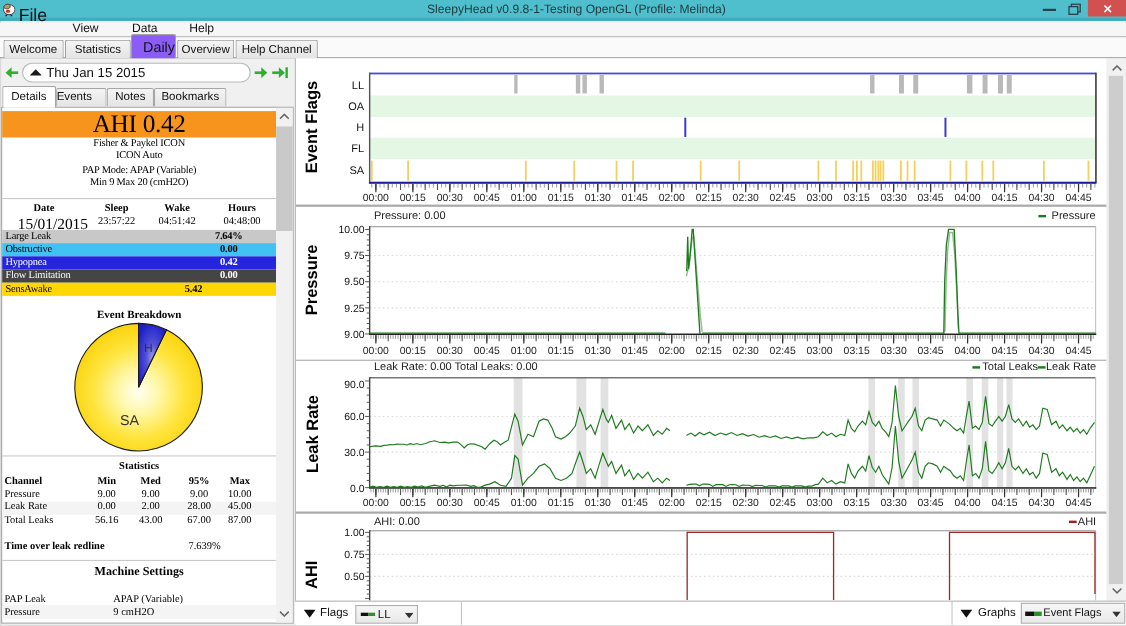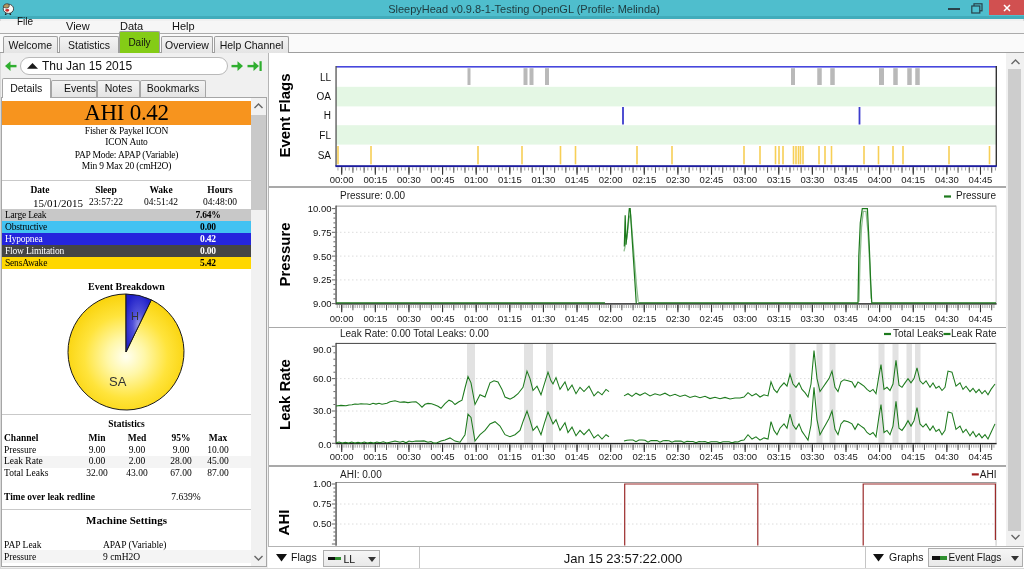--- a/index.html
+++ b/index.html
@@ -19,29 +19,29 @@
       <rect x="3" y="0.8" width="8" height="7" fill="none" stroke="#29424a" stroke-width="1.2"></rect>
       <rect x="0.8" y="3" width="8" height="7" fill="#4fbecd" stroke="#29424a" stroke-width="1.2"></rect>
     </svg>
 <div class="abs" style="left:989px;top:0;width:35px;height:15px;background:#d15050">
       <svg class="abs" style="left:14px;top:4px" width="8" height="8" viewBox="0 0 8 8">
         <path d="M1 1L7 7M7 1L1 7" stroke="#fff" stroke-width="1.5"></path>
       </svg>
     </div>
 </div>
 <div class="abs" style="left:0;top:21px;width:1024px;height:13px;background:#f6f6f6;border-bottom:1px solid #ababab"></div>
-<div class="abs" style="left:17px;top:16px;font-size:10px;color:#111">File</div>
+<div class="abs" style="left:17px;top:6px;font-size:16px;color:#111">File</div>
 <div class="abs" style="left:66px;top:20px;font-size:11px;color:#111">View</div>
 <div class="abs" style="left:120px;top:20px;font-size:11px;color:#111">Data</div>
 <div class="abs" style="left:172px;top:20px;font-size:11px;color:#111">Help</div>
 <div class="abs" style="left:0;top:34px;width:1024px;height:18px;background:#fafafa"></div>
 <div class="abs" style="left:0;top:52px;width:1024px;height:1px;background:#9f9f9f"></div>
 <div class="abs" style="left:2.5px;top:35.5px;width:55.5px;height:17px;background:linear-gradient(#f4f4f4,#e4e4e4);border:1px solid #9f9f9f;border-bottom:none;border-radius:2px 2px 0 0;text-align:center;font-size:10.5px;color:#111;line-height:16px">Welcome</div>
 <div class="abs" style="left:59px;top:35.5px;width:60px;height:17px;background:linear-gradient(#f4f4f4,#e4e4e4);border:1px solid #9f9f9f;border-bottom:none;border-radius:2px 2px 0 0;text-align:center;font-size:10.5px;color:#111;line-height:16px">Statistics</div>
-<div class="abs" style="left:119px;top:31px;width:41px;height:22px;background:#84cc16;border:1px solid #9f9f9f;border-bottom:none;border-radius:2px 2px 0 0;text-align:center;font-size:10px;color:#111;line-height:22px;z-index:2">Daily</div>
+<div class="abs" style="left:119px;top:31px;width:41px;height:22px;background:#8b5cf6;border:1px solid #9f9f9f;border-bottom:none;border-radius:2px 2px 0 0;text-align:right;font-size:13px;color:#111;line-height:22px;z-index:2">Daily</div>
 <div class="abs" style="left:161px;top:35.5px;width:52px;height:17px;background:linear-gradient(#f4f4f4,#e4e4e4);border:1px solid #9f9f9f;border-bottom:none;border-radius:2px 2px 0 0;text-align:center;font-size:10.5px;color:#111;line-height:16px">Overview</div>
 <div class="abs" style="left:214px;top:35.5px;width:75px;height:17px;background:linear-gradient(#f4f4f4,#e4e4e4);border:1px solid #9f9f9f;border-bottom:none;border-radius:2px 2px 0 0;text-align:center;font-size:10.5px;color:#111;line-height:16px">Help Channel</div>
 <svg class="abs" style="left:3px;top:59px" width="262" height="14" viewBox="0 0 262 14">
 <g fill="#2fae2f">
       <rect x="6" y="5.9" width="7.5" height="2.4"></rect>
       <path d="M7.5 2.2L2 7.1L7.5 12Z"></path>
     </g>
 <g fill="#2fae2f">
       <rect x="228.5" y="5.9" width="7.5" height="2.4"></rect>
       <path d="M234.5 2.2L240 7.1L234.5 12Z"></path>
@@ -52,36 +52,36 @@
       <rect x="256.5" y="2.2" width="2.2" height="9.8"></rect>
     </g>
 </svg>
 <div class="abs" style="left:20px;top:56.5px;width:208px;height:18px;background:#fff;border:1px solid #b9b9b9;border-radius:9px">
 <svg class="abs" style="left:6px;top:5.5px" width="11" height="6" viewBox="0 0 11 6">
       <path d="M0 5.7L5.5 0L11 5.7Z" fill="#1a1a1a"></path>
     </svg>
 <div class="abs" style="left:21px;top:1.5px;font-size:12px;color:#111">Thu Jan 15 2015</div>
   </div>
 <div class="abs" style="left:2px;top:78px;width:48.5px;height:20px;background:#fff;border:1px solid #a6a6a6;border-bottom:none;border-radius:2px 2px 0 0;text-align:center;font-size:10.5px;color:#111;line-height:19px;z-index:3">Details</div>
-<div class="abs" style="left:50.5px;top:80px;width:46.5px;height:17px;background:linear-gradient(#f4f4f4,#e4e4e4);border:1px solid #a6a6a6;border-bottom:none;border-radius:2px 2px 0 0;text-align:right;font-size:10.5px;color:#111;line-height:15px">Events</div>
+<div class="abs" style="left:50.5px;top:80px;width:46.5px;height:17px;background:linear-gradient(#f4f4f4,#e4e4e4);border:1px solid #a6a6a6;border-bottom:none;border-radius:2px 2px 0 0;text-align:left;font-size:10.5px;color:#111;line-height:15px">Events</div>
 <div class="abs" style="left:97px;top:80px;width:43px;height:17px;background:linear-gradient(#f4f4f4,#e4e4e4);border:1px solid #a6a6a6;border-bottom:none;border-radius:2px 2px 0 0;text-align:center;font-size:10.5px;color:#111;line-height:15px">Notes</div>
 <div class="abs" style="left:140px;top:80px;width:66px;height:17px;background:linear-gradient(#f4f4f4,#e4e4e4);border:1px solid #a6a6a6;border-bottom:none;border-radius:2px 2px 0 0;text-align:center;font-size:10.5px;color:#111;line-height:15px">Bookmarks</div>
 <div class="abs" style="left:1px;top:97px;width:266px;height:470px;background:#fff;border:1px solid #a6a6a6;z-index:1"></div>
 <div class="abs serif" style="z-index:2;left:2px;top:100.5px;width:249px;height:24px;background:#f7941e"></div>
 <div class="abs serif" style="z-index:2;left:2px;top:100.5px;width:249px;text-align:center;font-size:23px;font-weight:normal;color:#000;line-height:24px;letter-spacing:-0.3px">AHI 0.42</div>
 <div class="abs serif" style="z-index:2;left:2px;top:126.3px;width:249px;text-align:center;font-size:9.5px;color:#000;letter-spacing:-0.2px">Fisher &amp; Paykel ICON</div>
 <div class="abs serif" style="z-index:2;left:2px;top:137.3px;width:249px;text-align:center;font-size:9.5px;color:#000;letter-spacing:-0.2px">ICON Auto</div>
 <div class="abs serif" style="z-index:2;left:2px;top:149.5px;width:249px;text-align:center;font-size:9.5px;color:#000;letter-spacing:-0.2px">PAP Mode: APAP (Variable)</div>
 <div class="abs serif" style="z-index:2;left:2px;top:160.8px;width:249px;text-align:center;font-size:9.5px;color:#000;letter-spacing:-0.2px">Min 9 Max 20 (cmH2O)</div>
 <div class="abs" style="z-index:2;left:2px;top:180px;width:249px;height:1px;background:#c9c9c9"></div>
 <div class="abs serif" style="z-index:2;left:0px;top:185px;width:80px;text-align:center;font-size:9.5px;font-weight:bold;color:#000">Date</div>
 <div class="abs serif" style="z-index:2;left:66px;top:185px;width:80px;text-align:center;font-size:9.5px;font-weight:bold;color:#000">Sleep</div>
 <div class="abs serif" style="z-index:2;left:121px;top:185px;width:80px;text-align:center;font-size:9.5px;font-weight:bold;color:#000">Wake</div>
 <div class="abs serif" style="z-index:2;left:180px;top:185px;width:80px;text-align:center;font-size:9.5px;font-weight:bold;color:#000">Hours</div>
-<div class="abs serif" style="z-index:2;left:18px;top:196.5px;width:80px;text-align:center;font-size:11px;color:#000">15/01/2015</div>
+<div class="abs serif" style="z-index:2;left:0px;top:196.5px;width:80px;text-align:right;font-size:14px;color:#000">15/01/2015</div>
 <div class="abs serif" style="z-index:2;left:66px;top:196.5px;width:80px;text-align:center;font-size:9.5px;color:#000">23:57:22</div>
 <div class="abs serif" style="z-index:2;left:121px;top:196.5px;width:80px;text-align:center;font-size:9.5px;color:#000">04:51:42</div>
 <div class="abs serif" style="z-index:2;left:180px;top:196.5px;width:80px;text-align:center;font-size:9.5px;color:#000">04:48:00</div>
 <div class="abs serif" style="z-index:2;left:2px;top:208.6px;width:249px;height:12.1px;background:#c8c8c8;font-size:9.5px;color:#000;line-height:12.1px;letter-spacing:-0.2px">
     <span style="position:absolute;left:3px">Large Leak</span>
     <span style="position:absolute;left:166px;width:80px;text-align:center;font-weight:bold">7.64%</span>
   </div>
 <div class="abs serif" style="z-index:2;left:2px;top:220.7px;width:249px;height:12.1px;background:#42c2f2;font-size:9.5px;color:#000;line-height:12.1px;letter-spacing:-0.2px">
     <span style="position:absolute;left:3px">Obstructive</span>
     <span style="position:absolute;left:166px;width:80px;text-align:center;font-weight:bold">0.00</span>
@@ -89,21 +89,21 @@
 <div class="abs serif" style="z-index:2;left:2px;top:232.8px;width:249px;height:12.1px;background:#2525dd;font-size:9.5px;color:#fff;line-height:12.1px;letter-spacing:-0.2px">
     <span style="position:absolute;left:3px">Hypopnea</span>
     <span style="position:absolute;left:166px;width:80px;text-align:center;font-weight:bold">0.42</span>
   </div>
 <div class="abs serif" style="z-index:2;left:2px;top:244.9px;width:249px;height:12.1px;background:#454545;font-size:9.5px;color:#fff;line-height:12.1px;letter-spacing:-0.2px">
     <span style="position:absolute;left:3px">Flow Limitation</span>
     <span style="position:absolute;left:166px;width:80px;text-align:center;font-weight:bold">0.00</span>
   </div>
 <div class="abs serif" style="z-index:2;left:2px;top:257.0px;width:249px;height:12.1px;background:#ffd700;font-size:9.5px;color:#000;line-height:12.1px;letter-spacing:-0.2px">
     <span style="position:absolute;left:3px">SensAwake</span>
-    <span style="position:absolute;left:166px;width:80px;text-align:center;font-weight:bold">5.42</span>
+    <span style="position:absolute;left:166px;width:80px;text-align:left;font-weight:bold">5.42</span>
   </div>
 <div class="abs serif" style="z-index:2;left:2px;top:281px;width:249px;text-align:center;font-size:10px;font-weight:bold;color:#000">Event Breakdown</div>
 <svg class="abs" style="z-index:2;left:66px;top:292px" width="120" height="120" viewBox="0 0 120 120">
 <defs>
       <radialGradient id="gy" cx="50%" cy="54%" r="58%">
         <stop offset="0%" stop-color="#fffff2"></stop>
         <stop offset="28%" stop-color="#fff7a8"></stop>
         <stop offset="62%" stop-color="#ffe43c"></stop>
         <stop offset="100%" stop-color="#f8cf00"></stop>
       </radialGradient>
@@ -130,21 +130,21 @@
 <div class="abs serif" style="z-index:2;left:67px;top:444.5px;width:60px;text-align:center;font-size:9.5px;color:#000">9.00</div>
 <div class="abs serif" style="z-index:2;left:107px;top:444.5px;width:60px;text-align:center;font-size:9.5px;color:#000">9.00</div>
 <div class="abs serif" style="z-index:2;left:151px;top:444.5px;width:60px;text-align:center;font-size:9.5px;color:#000">9.00</div>
 <div class="abs serif" style="z-index:2;left:188px;top:444.5px;width:60px;text-align:center;font-size:9.5px;color:#000">10.00</div>
 <div class="abs serif" style="z-index:2;left:4px;top:456.3px;font-size:9.5px;color:#000">Leak Rate</div>
 <div class="abs serif" style="z-index:2;left:67px;top:456.3px;width:60px;text-align:center;font-size:9.5px;color:#000">0.00</div>
 <div class="abs serif" style="z-index:2;left:107px;top:456.3px;width:60px;text-align:center;font-size:9.5px;color:#000">2.00</div>
 <div class="abs serif" style="z-index:2;left:151px;top:456.3px;width:60px;text-align:center;font-size:9.5px;color:#000">28.00</div>
 <div class="abs serif" style="z-index:2;left:188px;top:456.3px;width:60px;text-align:center;font-size:9.5px;color:#000">45.00</div>
 <div class="abs serif" style="z-index:2;left:4px;top:467.5px;font-size:9.5px;color:#000">Total Leaks</div>
-<div class="abs serif" style="z-index:2;left:67px;top:467.5px;width:60px;text-align:center;font-size:9.5px;color:#000">32.00</div>
+<div class="abs serif" style="z-index:2;left:67px;top:467.5px;width:60px;text-align:center;font-size:9.5px;color:#000">56.16</div>
 <div class="abs serif" style="z-index:2;left:107px;top:467.5px;width:60px;text-align:center;font-size:9.5px;color:#000">43.00</div>
 <div class="abs serif" style="z-index:2;left:151px;top:467.5px;width:60px;text-align:center;font-size:9.5px;color:#000">67.00</div>
 <div class="abs serif" style="z-index:2;left:188px;top:467.5px;width:60px;text-align:center;font-size:9.5px;color:#000">87.00</div>
 <div class="abs serif" style="z-index:2;left:4px;top:492px;font-size:9.5px;font-weight:bold;color:#000">Time over leak redline</div>
 <div class="abs serif" style="z-index:2;left:156px;top:492px;width:60px;text-align:center;font-size:9.5px;color:#000">7.639%</div>
 <div class="abs" style="z-index:2;left:2px;top:509px;width:249px;height:1px;background:#c9c9c9"></div>
 <div class="abs serif" style="z-index:2;left:2px;top:514px;width:249px;text-align:center;font-size:11px;font-weight:bold;color:#000">Machine Settings</div>
 <div class="abs serif" style="z-index:2;left:2px;top:550.4px;width:249px;height:12.6px;background:#f4f4f4"></div>
 <div class="abs serif" style="z-index:2;left:4px;top:539.5px;font-size:9.5px;color:#000">PAP Leak</div>
 <div class="abs serif" style="z-index:2;left:103px;top:539.5px;font-size:9.5px;color:#000">APAP (Variable)</div>
@@ -373,21 +373,20 @@
     </svg>
 <div class="abs" style="left:23px;top:4px;font-size:10.5px;color:#111">Flags</div>
 <div class="abs" style="left:54.5px;top:3px;width:57px;height:17px;background:linear-gradient(#f6f6f6,#e9e9e9);border:1px solid #adadad">
 <div class="abs" style="left:4px;top:6px;width:7px;height:3px;background:#111"></div>
       <div class="abs" style="left:11px;top:6px;width:6px;height:3px;background:#2f8f2f"></div>
 <div class="abs" style="left:20px;top:1.5px;font-size:10.5px;color:#111">LL</div>
 <svg class="abs" style="left:44px;top:6px" width="8" height="5" viewBox="0 0 8 5">
         <path d="M0 0H8L4 5Z" fill="#333"></path>
       </svg>
     </div>
-<div class="abs" style="left:275px;top:4px;width:160px;text-align:center;font-size:13px;color:#111">Jan 15 23:57:22.000</div>
 <svg class="abs" style="left:605px;top:7px" width="11" height="8" viewBox="0 0 11 8">
       <path d="M0 0H11L5.5 7.5Z" fill="#111"></path>
     </svg>
 <div class="abs" style="left:621px;top:4px;font-size:10.5px;color:#111">Graphs</div>
 <div class="abs" style="left:659.5px;top:1px;width:95px;height:19px;background:linear-gradient(#f6f6f6,#e9e9e9);border:1px solid #adadad">
 <div class="abs" style="left:3px;top:7px;width:8px;height:3.5px;background:#111"></div>
       <div class="abs" style="left:11px;top:7px;width:7px;height:3.5px;background:#2f8f2f"></div>
 <div class="abs" style="left:20px;top:2.5px;font-size:10px;color:#111">Event Flags</div>
 <svg class="abs" style="left:82px;top:7px" width="8" height="5" viewBox="0 0 8 5">
         <path d="M0 0H8L4 5Z" fill="#333"></path>

